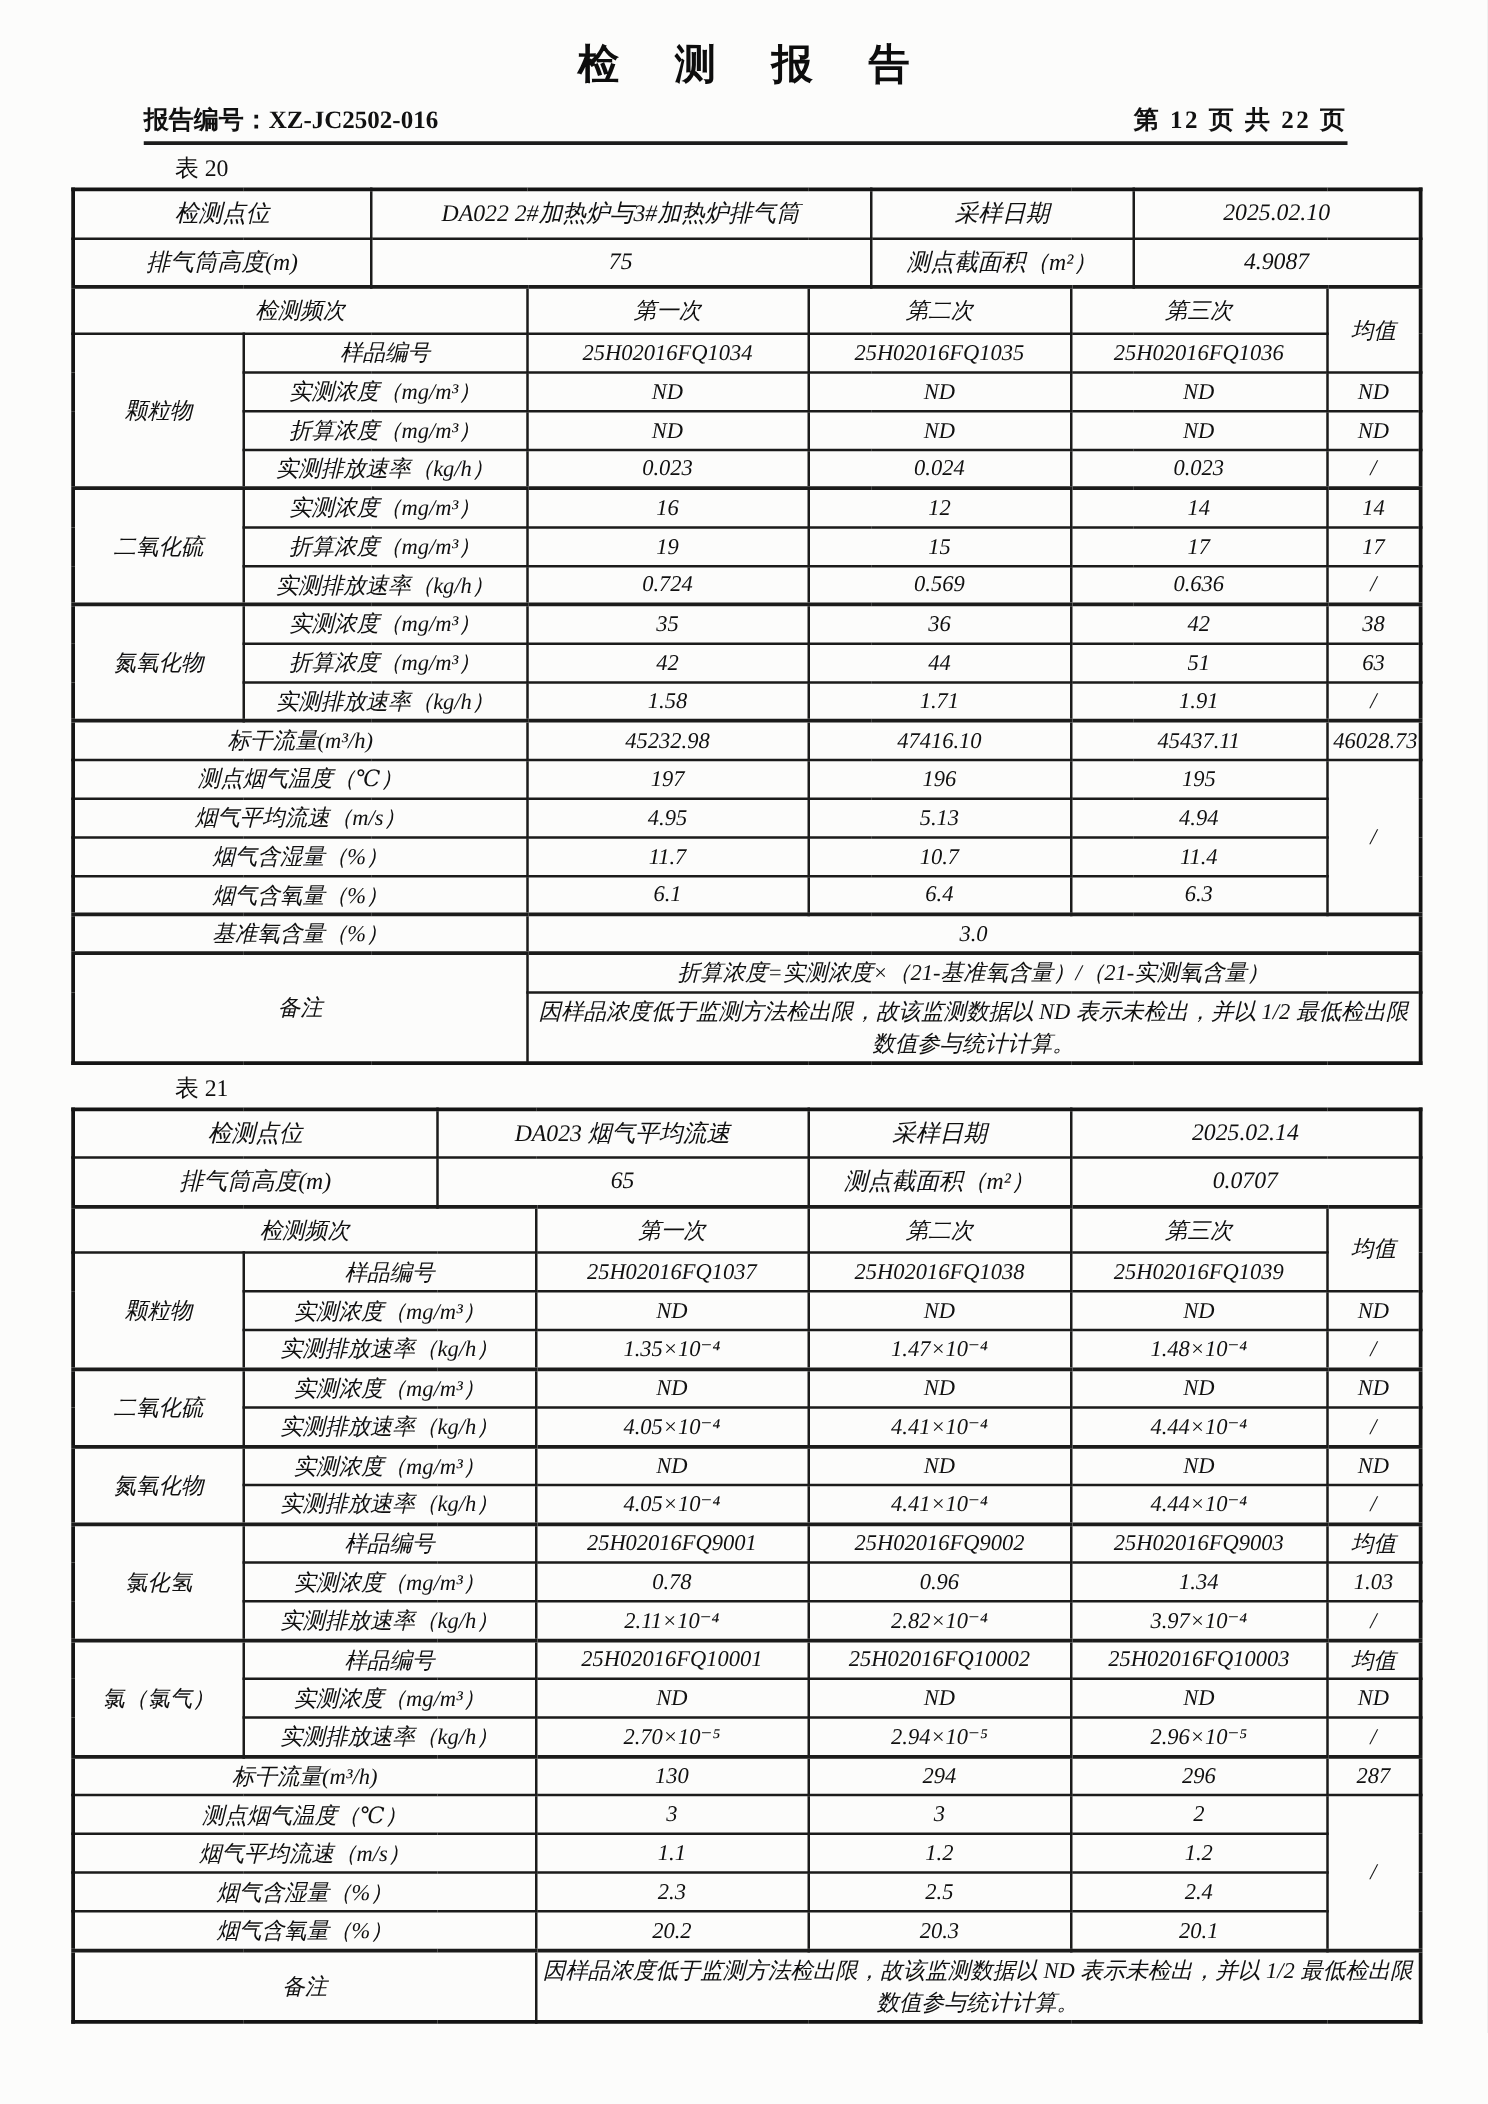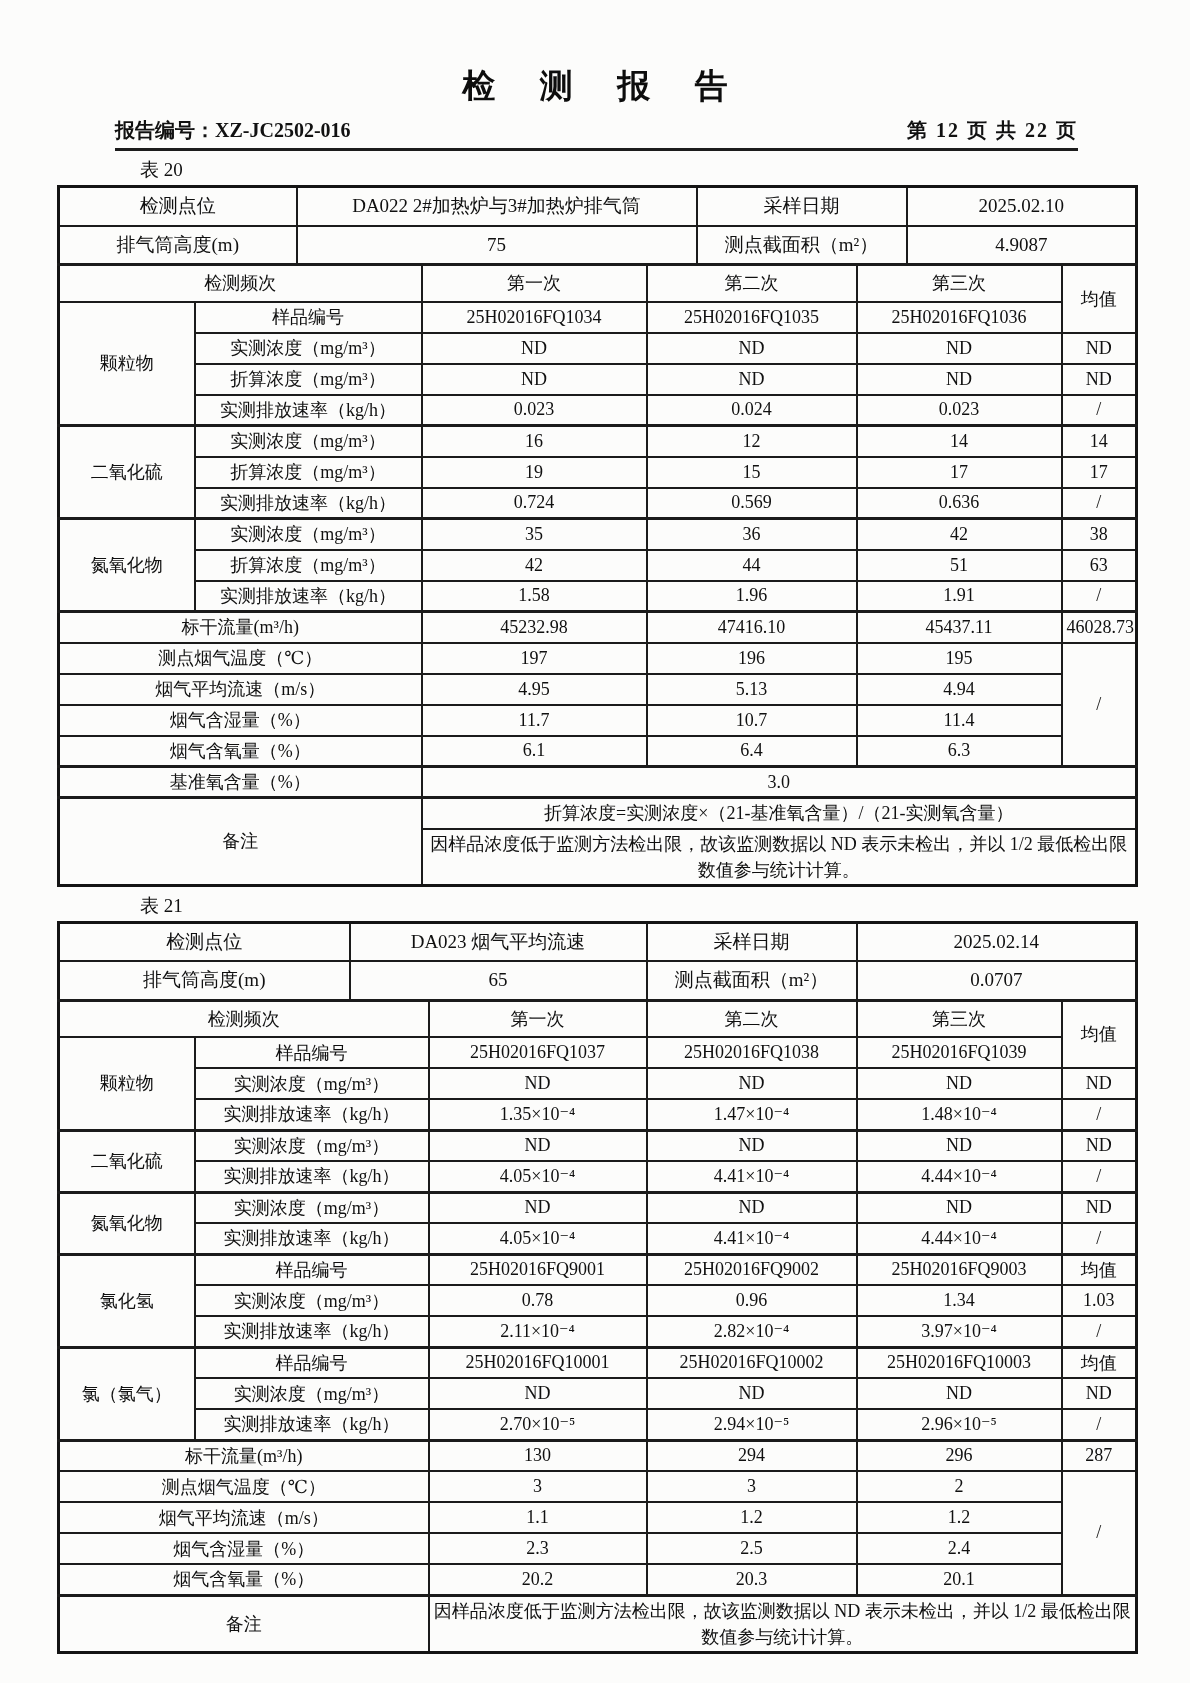--- a/index.html
+++ b/index.html
@@ -7,21 +7,21 @@
     position:relative;
     width:1190px;
     min-height:1683px;
     margin:0 auto;
     background:#fcfcfb;
     color:#111;
     font-family:"Liberation Serif","DejaVu Serif",serif;
     box-sizing:border-box;
   }
   .title{
-    padding-top:64px;
+    padding-top:29px;
     text-align:center;
     font-size:33px;
     font-weight:bold;
     letter-spacing:0.55em;
     text-indent:0.55em;
     color:#0d0d0d;
   }
   .meta{
     width:963px;
     margin:8px auto 0 115px;
@@ -40,20 +40,21 @@
   .tbl-cap{
     margin:6px 0 2px 140px;
     font-size:19px;
   }
   table.rpt{
     table-layout:fixed;
     border-collapse:collapse;
     margin-left:57px;
     width:1078px;
     border:3px solid #141414;
+    font-style:italic;
   }
   table.rpt th, table.rpt td{
     border:2px solid #1b1b1b;
     font-weight:normal;
     text-align:center;
     vertical-align:middle;
     font-size:18px;
     padding:1px 4px;
     overflow:hidden;
     color:#101010;
@@ -174,21 +175,21 @@
     <tr class="body">
       <th colspan="2">折算浓度（mg/m³）</th>
       <td>42</td>
       <td colspan="2">44</td>
       <td colspan="2">51</td>
       <td>63</td>
     </tr>
     <tr class="body">
       <th colspan="2">实测排放速率（kg/h）</th>
       <td>1.58</td>
-      <td colspan="2">1.96</td>
+      <td colspan="2">1.71</td>
       <td colspan="2">1.91</td>
       <td>/</td>
     </tr>
     <tr class="body sec">
       <th colspan="3">标干流量(m³/h)</th>
       <td>45232.98</td>
       <td colspan="2">47416.10</td>
       <td colspan="2">45437.11</td>
       <td>46028.73</td>
     </tr>

